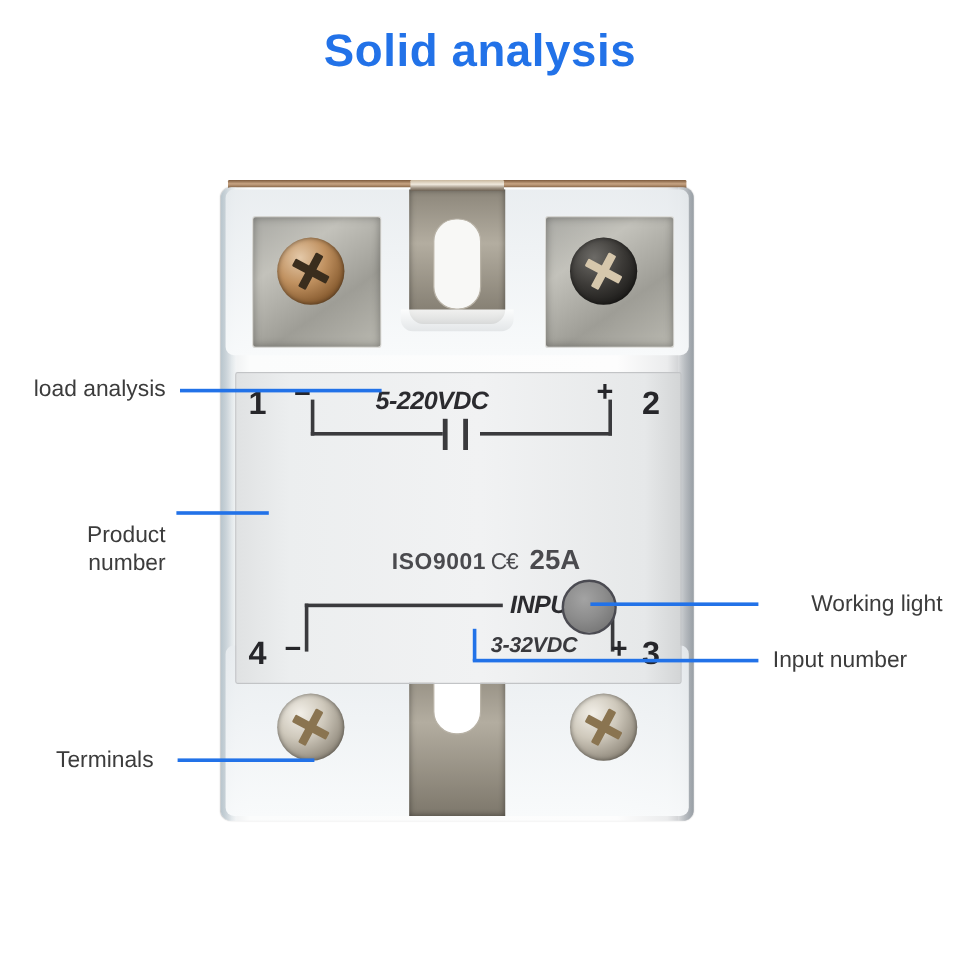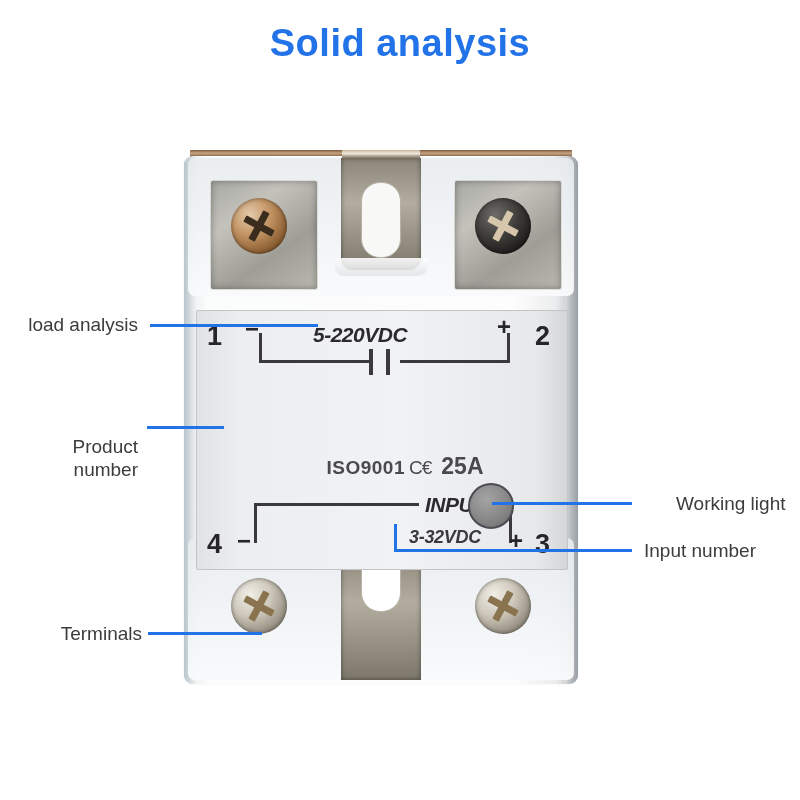--- a/index.html
+++ b/index.html
@@ -445,21 +445,21 @@
   </div>
 </div>
 
 <div class="callout left-side" style="left:18px; top:313px; width:120px;">load analysis</div>
 <div class="leader h" style="left:150px; top:324px; width:168px;"></div>
 
 <div class="callout left-side" style="left:28px; top:403px; width:110px;margin-top:32px;">Product
 number</div>
 <div class="leader h" style="left:147px; top:426px; width:77px;"></div>
 
-<div class="callout left-side" style="left:24px; top:622px; width:118px;">Terminals</div>
+<div class="callout left-side" style="left:10px; top:622px; width:118px;">Terminals</div>
 <div class="leader h" style="left:148px; top:632px; width:114px;"></div>
 
 <div class="callout right-side" style="left:644px; top:492px; width:150px;margin-left:32px;">Working light</div>
 <div class="leader h" style="left:492px; top:502px; width:140px;"></div>
 
 <div class="callout right-side" style="left:644px; top:539px; width:150px;">Input number</div>
 <div class="leader v" style="left:394px; top:524px; height:27px;"></div>
 <div class="leader h" style="left:394px; top:549px; width:238px;"></div>
 
 </body></html>

